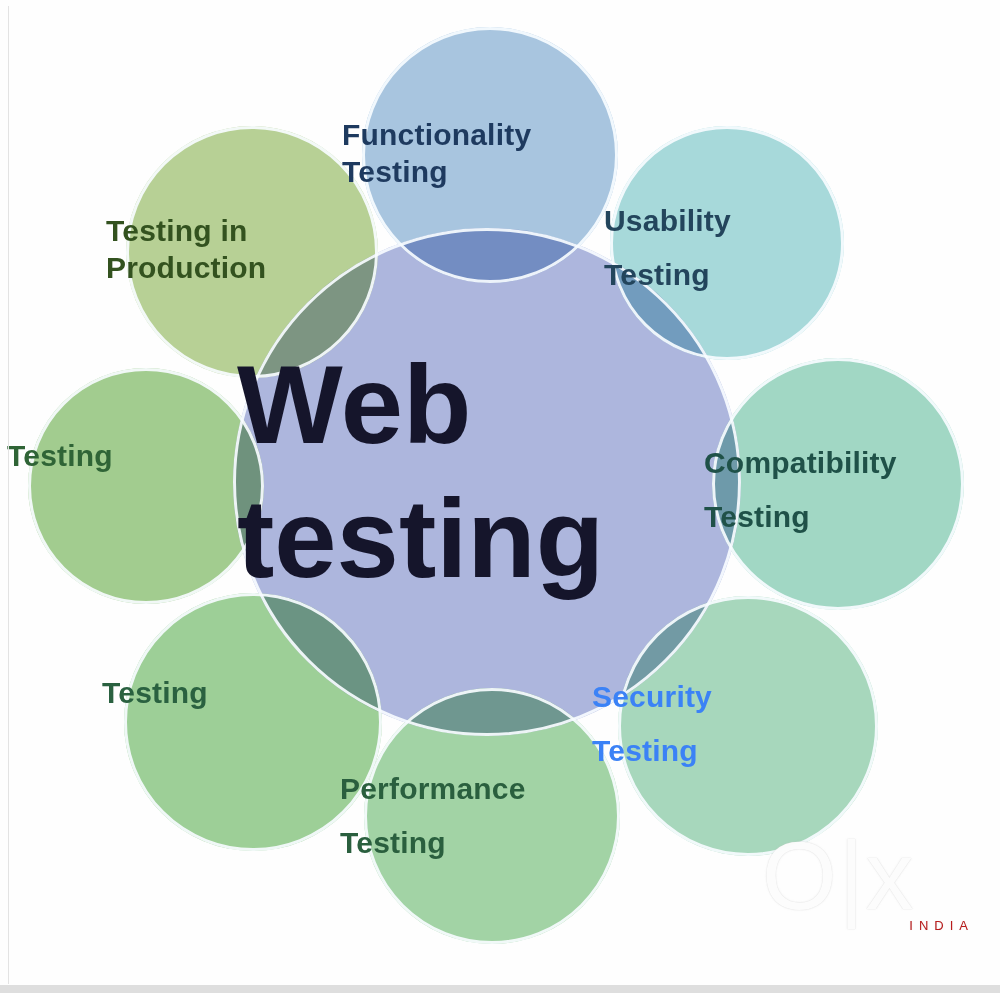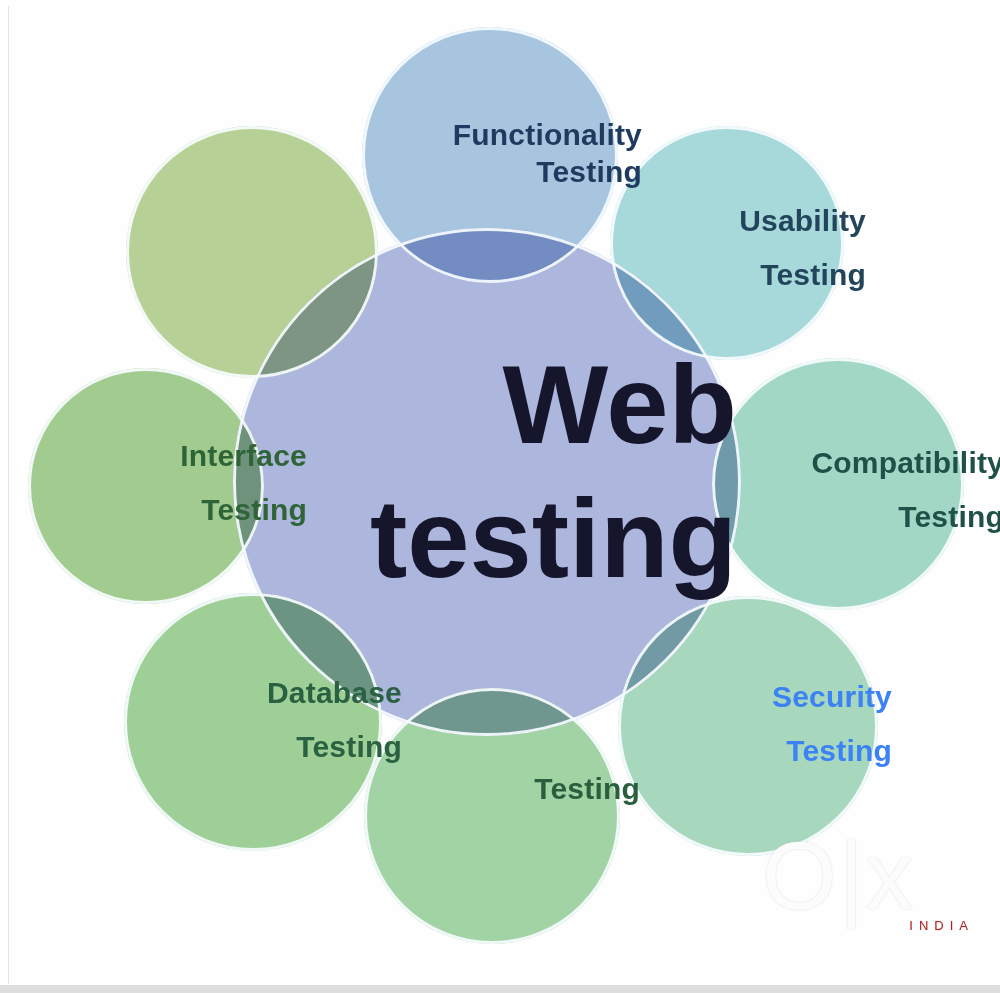--- a/index.html
+++ b/index.html
@@ -38,33 +38,33 @@
     border-radius: 50%;
     border: 3px solid rgba(247, 252, 255, 0.92);
     box-sizing: border-box;
     background: transparent;
     z-index: 2;
   }
 
   
   .label {
     position: absolute;
-    text-align: right;
+    text-align: left;
     font-weight: 700;
     font-size: 30px;
     letter-spacing: 0.2px;
     z-index: 3;
   }
   .label .line { display: block; }
   .tight .line  { line-height: 37px; }
   .spread .line { line-height: 54px; }
 
   .lbl-functionality { left: 342px; top: 116px; width: 300px; }
   .lbl-production    { left: 106px; top: 212px; width: 300px; }
-  .lbl-usability     { left: 566px; top: 194px; width: 300px; }
+  .lbl-usability     { left: 604px; top: 194px; width: 300px; }
   .lbl-compatibility { left: 704px; top: 436px; width: 300px; }
   .lbl-security      { left: 592px; top: 670px; width: 300px; }
   .lbl-performance   { left: 340px; top: 762px; width: 300px; }
   .lbl-database      { left: 102px; top: 666px; width: 300px; }
   .lbl-interface     { left:   7px; top: 429px; width: 300px; }
 
   .lbl-center {
     left: 237px; top: 338px; width: 500px;
     font-size: 112px;
     font-weight: 600;
@@ -144,42 +144,45 @@
   <div class="label tight lbl-functionality" style="color: rgb(30, 58, 95);">
     <span class="line">Functionality</span>
     <span class="line">Testing</span>
   </div>
 
   <div class="label spread lbl-usability" style="color: rgb(35, 69, 92);">
     <span class="line">Usability</span>
     <span class="line">Testing</span>
   </div>
 
+  <div class="label tight lbl-production" style="color: rgb(51, 82, 31);">
+    <span class="line">Testing in</span>
+    <span class="line">Production</span>
+  </div>
 
   <div class="label spread lbl-compatibility" style="color: rgb(31, 81, 72);">
     <span class="line">Compatibility</span>
     <span class="line">Testing</span>
   </div>
 
   <div class="label spread lbl-interface" style="color: rgb(47, 100, 54);">
-    <span class="line">Interface</span>
     <span class="line">Testing</span>
   </div>
 
   <div class="label spread lbl-security" style="color: #3b82f6;">
     <span class="line">Security</span>
     <span class="line">Testing</span>
   </div>
 
   <div class="label spread lbl-database" style="color: rgb(42, 97, 64);">
-    <span class="line">Database</span>
     <span class="line">Testing</span>
   </div>
 
   <div class="label spread lbl-performance" style="color: rgb(42, 95, 62);">
+    <span class="line">Performance</span>
     <span class="line">Testing</span>
   </div>
 
   <div class="label lbl-center" style="color: rgb(21, 21, 43);">
     <span class="line">Web</span>
     <span class="line">testing</span>
   </div>
 
   <div class="watermark">
     <div class="wm-brand">O|x</div>

